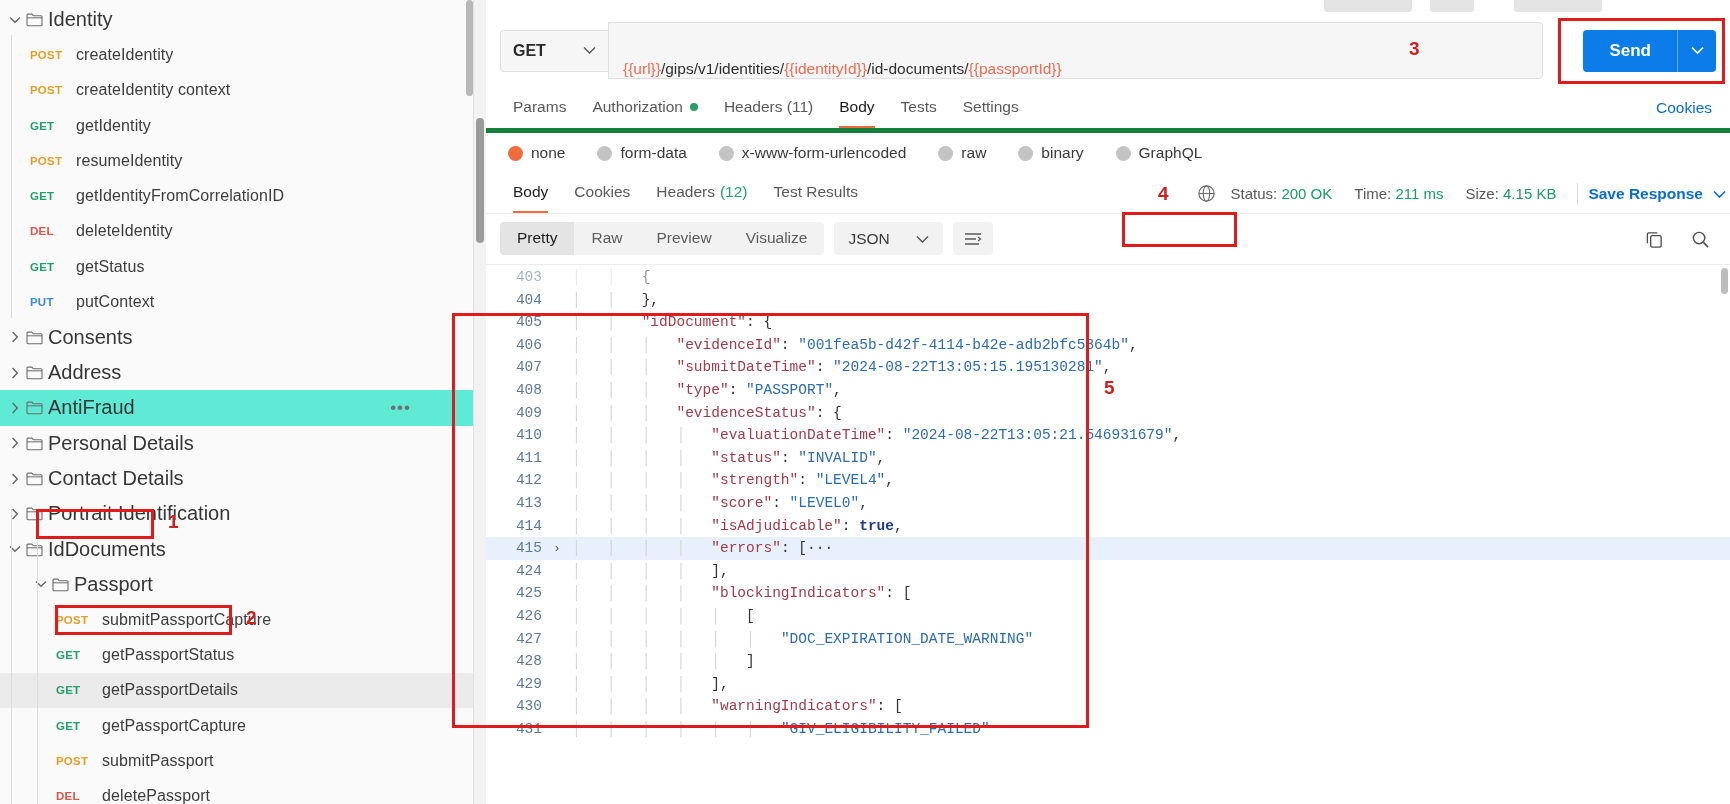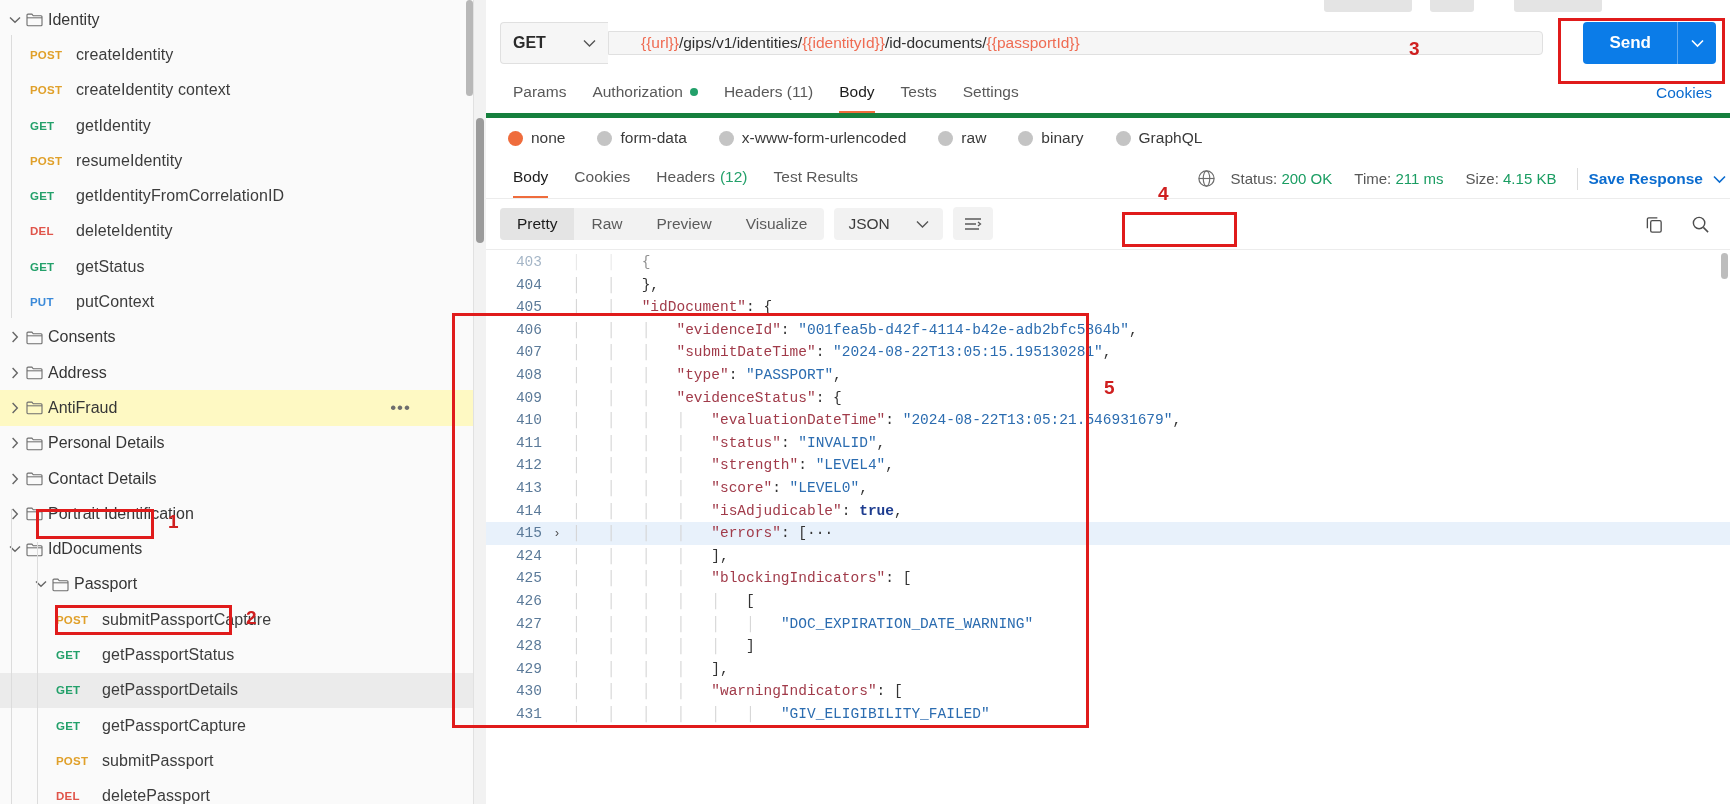--- a/index.html
+++ b/index.html
@@ -23,33 +23,33 @@
     overflow: hidden;
   }
   .tree { padding-top: 2px; }
   .row {
     display: flex; align-items: center;
     height: 35.3px;
     padding-left: 4px;
     white-space: nowrap;
     position: relative;
   }
-  .row.hl { background: #fef9c3; }
+  .row.hl { background: #5eead4; }
   .row.sel { background: #ebebeb; }
   .caret {
     width: 22px; text-align: center;
     font-size: 13px; color: #6b6b6b; flex: none;
   }
   .caret svg { display:block; margin: 0 auto; }
   .folder-icon { width: 22px; flex: none; display:flex; align-items:center; }
   .label {
     font-size: 16px; color: #3c3c3c;
     letter-spacing: 0.1px;
   }
-  .folder-label { font-size: 16px; color: #363636; }
+  .folder-label { font-size: 20px; color: #363636; }
   .method {
     font-size: 11.5px; font-weight: 700;
     margin-right: 9px; letter-spacing: .2px;
     text-align: right; flex: none;
   }
   .m-post { color: #e0a02a; }
   .m-get  { color: #23a06a; }
   .m-del  { color: #e0544a; }
   .m-put  { color: #3b8ad9; }
   .mwrap { width: 46px; display:flex; justify-content:flex-start; flex:none; }
@@ -116,26 +116,26 @@
     width: 108px; height: 42px;
     background: #f6f6f6;
     border: 1px solid #e0e0e0; border-right: none;
     border-radius: 4px 0 0 4px;
     padding: 0 12px;
     font-weight: 700; font-size: 16px; color: #2b2b2b;
     cursor: pointer;
   }
   .method-select .chev { color: #555; font-size: 13px; }
   .url-input {
-    flex: 1; height: 24px;
+    flex: 1; height: 57px;
     background: #f6f6f6;
     border: 1px solid #e0e0e0;
     border-radius: 0 4px 4px 0;
-    display: flex; align-items: center;
-    padding: 0 32px;
+    display: flex; align-items: flex-end;
+    padding: 0 14px;
     font-size: 15.5px;
     overflow: hidden; white-space: nowrap;
     cursor: text;
   }
   .var { color: #ef6b52; }
   .urltext { color: #2f2f2f; }
   .send-btn {
     margin-left: 40px;
     display: flex; align-items: stretch;
     height: 42px; border-radius: 4px; overflow: hidden;
@@ -206,21 +206,21 @@
     font-size: 15px;
   }
   .meta-item { padding: 0 11px; color: #575757; white-space: nowrap; }
   .meta-val { color: #1a9d62; }
   .globe-ico { margin-right: 4px; display:flex; align-items:center; color:#6d6d6d; }
   .meta-sep { width: 1px; height: 22px; background: #dcdcdc; margin: 0 10px; }
   .save-resp { color: #0b6ccf; font-weight: 700; font-size: 15.5px; cursor: pointer; display:flex; align-items:center; gap: 10px; }
 
   
   .pretty-bar {
-    display: flex; align-items: center; gap: 10px;
+    display: flex; gap: 10px;
     padding: 8px 14px 9px 14px;
     position: relative;
   }
   .seg {
     display: flex; background: #f2f2f2; border-radius: 4px; overflow: hidden;
   }
   .seg-item {
     padding: 7px 17px; font-size: 15.5px; color: #5c5c5c; cursor: pointer;
   }
   .seg-item.active { background: #e4e4e4; color: #1c1c1c; }

